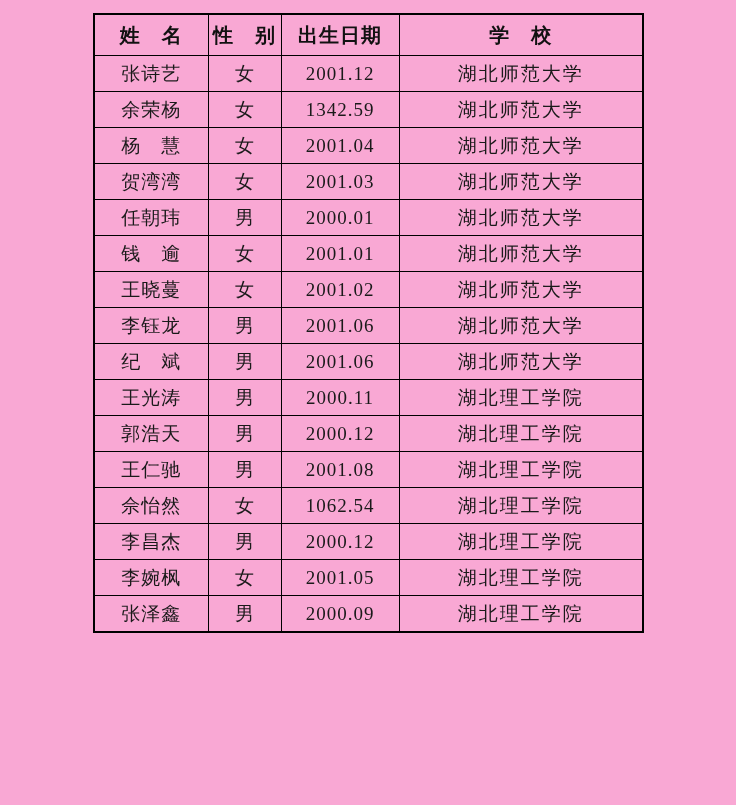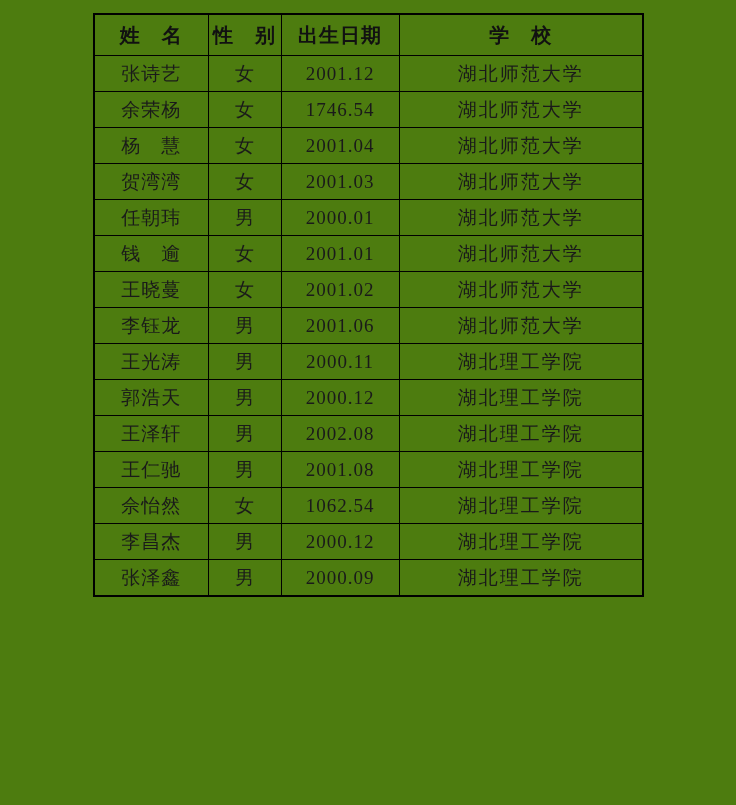--- a/index.html
+++ b/index.html
@@ -4,21 +4,21 @@
 <style>
   html, body {
     margin: 0;
     padding: 0;
     background: #ffffff;
   }
   .page {
     position: relative;
     width: 736px;
     height: 805px;
-    background: #4d7c0f;
+    background: #f9a8d4;
     overflow: hidden;
     font-family: "Liberation Serif", "DejaVu Serif", serif;
     color: #1a1a1a;
   }
   .table-wrap {
     position: absolute;
     left: 93px;
     top: 13px;
     width: 549px;
   }
@@ -92,21 +92,21 @@
       <tbody>
           <tr>
     <td class="cell-name">张诗艺</td>
     <td class="cell-gender">女</td>
     <td class="cell-birth">2001.12</td>
     <td class="cell-school">湖北师范大学</td>
   </tr>
           <tr>
     <td class="cell-name">余荣杨</td>
     <td class="cell-gender">女</td>
-    <td class="cell-birth">1746.54</td>
+    <td class="cell-birth">1342.59</td>
     <td class="cell-school">湖北师范大学</td>
   </tr>
           <tr>
     <td class="cell-name">杨　慧</td>
     <td class="cell-gender">女</td>
     <td class="cell-birth">2001.04</td>
     <td class="cell-school">湖北师范大学</td>
   </tr>
           <tr>
     <td class="cell-name">贺湾湾</td>
@@ -132,35 +132,35 @@
     <td class="cell-birth">2001.02</td>
     <td class="cell-school">湖北师范大学</td>
   </tr>
           <tr>
     <td class="cell-name">李钰龙</td>
     <td class="cell-gender">男</td>
     <td class="cell-birth">2001.06</td>
     <td class="cell-school">湖北师范大学</td>
   </tr>
           <tr>
+    <td class="cell-name">纪　斌</td>
+    <td class="cell-gender">男</td>
+    <td class="cell-birth">2001.06</td>
+    <td class="cell-school">湖北师范大学</td>
+  </tr>
+          <tr>
     <td class="cell-name">王光涛</td>
     <td class="cell-gender">男</td>
     <td class="cell-birth">2000.11</td>
     <td class="cell-school">湖北理工学院</td>
   </tr>
           <tr>
     <td class="cell-name">郭浩天</td>
     <td class="cell-gender">男</td>
     <td class="cell-birth">2000.12</td>
-    <td class="cell-school">湖北理工学院</td>
-  </tr>
-          <tr>
-    <td class="cell-name">王泽轩</td>
-    <td class="cell-gender">男</td>
-    <td class="cell-birth">2002.08</td>
     <td class="cell-school">湖北理工学院</td>
   </tr>
           <tr>
     <td class="cell-name">王仁驰</td>
     <td class="cell-gender">男</td>
     <td class="cell-birth">2001.08</td>
     <td class="cell-school">湖北理工学院</td>
   </tr>
           <tr>
     <td class="cell-name">佘怡然</td>
@@ -168,20 +168,26 @@
     <td class="cell-birth">1062.54</td>
     <td class="cell-school">湖北理工学院</td>
   </tr>
           <tr>
     <td class="cell-name">李昌杰</td>
     <td class="cell-gender">男</td>
     <td class="cell-birth">2000.12</td>
     <td class="cell-school">湖北理工学院</td>
   </tr>
           <tr>
+    <td class="cell-name">李婉枫</td>
+    <td class="cell-gender">女</td>
+    <td class="cell-birth">2001.05</td>
+    <td class="cell-school">湖北理工学院</td>
+  </tr>
+          <tr>
     <td class="cell-name">张泽鑫</td>
     <td class="cell-gender">男</td>
     <td class="cell-birth">2000.09</td>
     <td class="cell-school">湖北理工学院</td>
   </tr>
         </tbody>
     </table>
   </div>
 </div>
 

